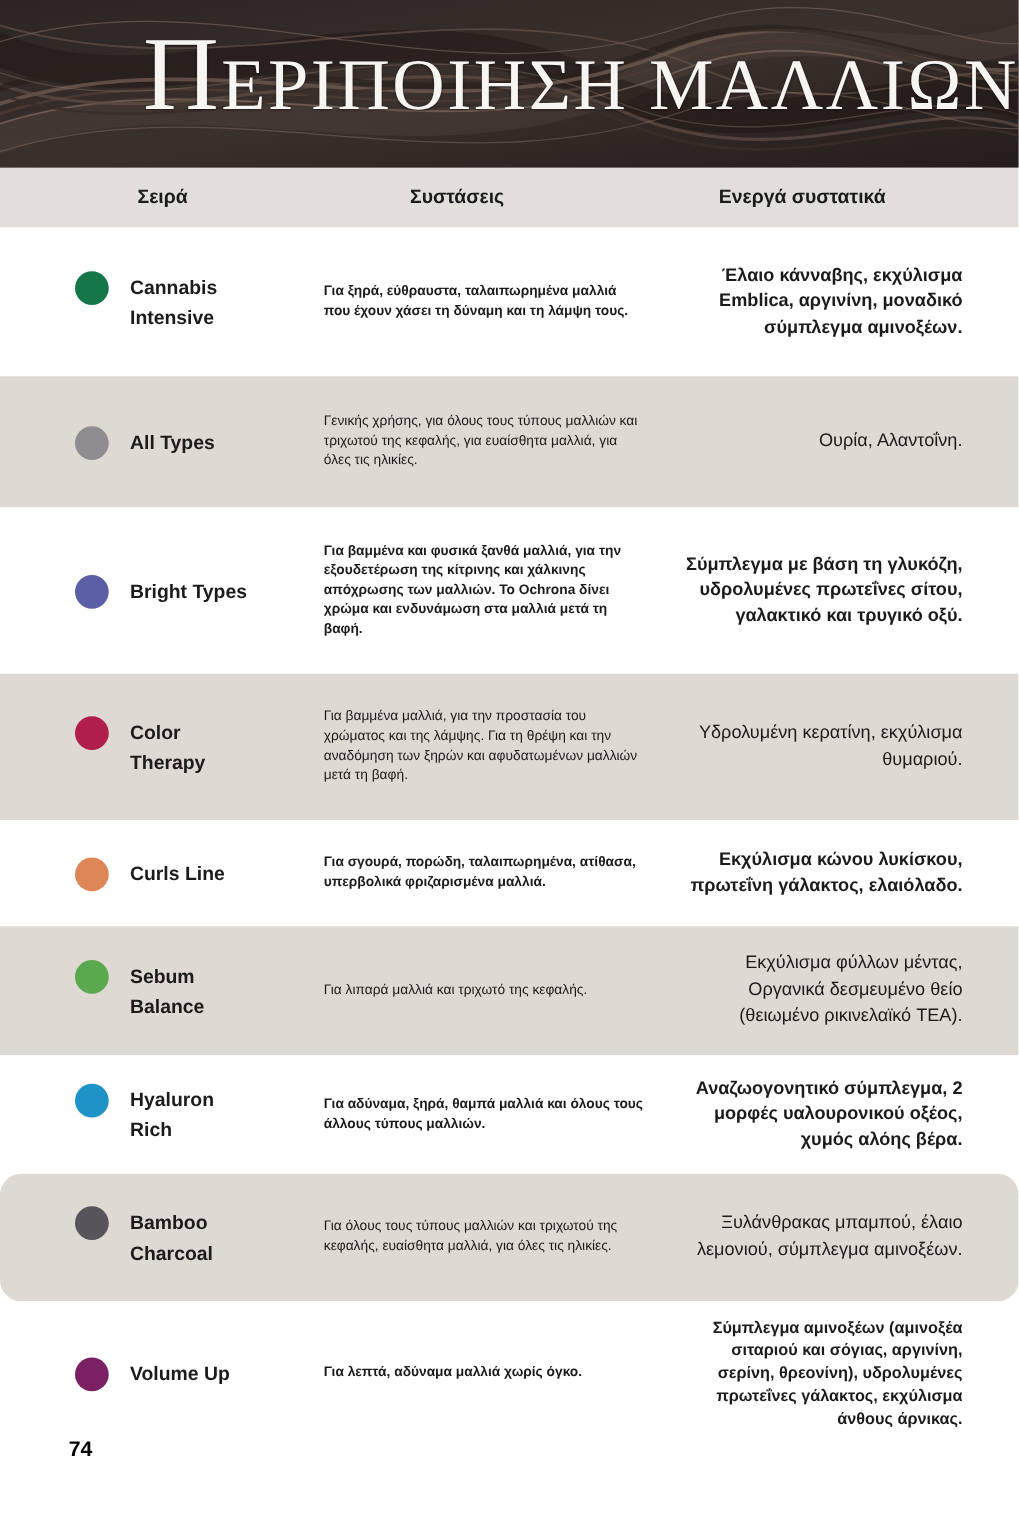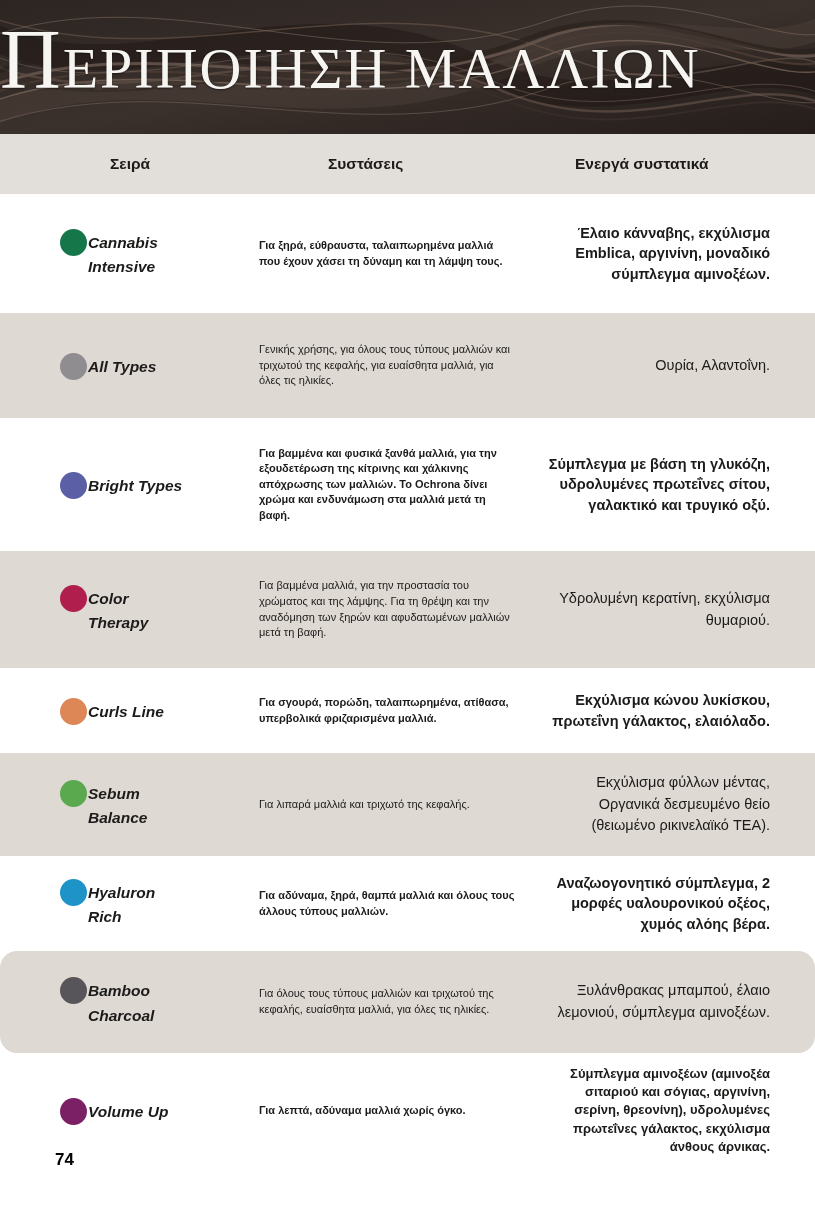--- a/index.html
+++ b/index.html
@@ -16,56 +16,56 @@
   
   .hero{
     position:relative;
     width:815px;height:134px;
     background:#251e1b;
     overflow:hidden;
   }
   .hero svg{position:absolute;inset:0;display:block;}
   .hero-title{
     position:absolute;left:0;right:0;top:18px;
-    text-align:left;
+    text-align:right;
     font-family:"Liberation Serif",serif;
     color:#f7f5f2;
     white-space:nowrap;
     text-shadow:0 1px 2px rgba(0,0,0,.45);
     line-height:1;
   }
   .hero-title .cap{font-size:84px;letter-spacing:2px;}
   .hero-title .rest{font-size:58px;letter-spacing:2px;}
 
   
   .thead{
     display:grid;
     grid-template-columns:185px 290px 1fr;
     align-items:center;
     padding:0 45px 0 55px;
-    height:60px;
+    height:48px;
     background:#e2ded9;
     font-weight:bold;
     font-size:15.5px;
   }
   .thead .h1{padding-left:55px;}
   .thead .h2{padding-left:88px;}
   .thead .h3{padding-left:45px;}
 
   .row{
     display:grid;
     grid-template-columns:185px 290px 1fr;
     align-items:center;
     padding:10px 45px 10px 55px;
     box-sizing:border-box;
     background:#ffffff;
   }
   .row.tint{background:#ded9d3;}
 
-  .series-cell{display:flex;align-items:flex-start;gap:1px;font-style:italic;}
+  .series-cell{display:flex;align-items:flex-start;gap:17px;}
   .dot{
     flex:0 0 auto;
     width:27px;height:27px;border-radius:50%;
     margin-left:5px;margin-top:1px;
     background:#888;
   }
   .series-name{
     font-weight:bold;
     font-size:15.5px;
     line-height:1.55;

